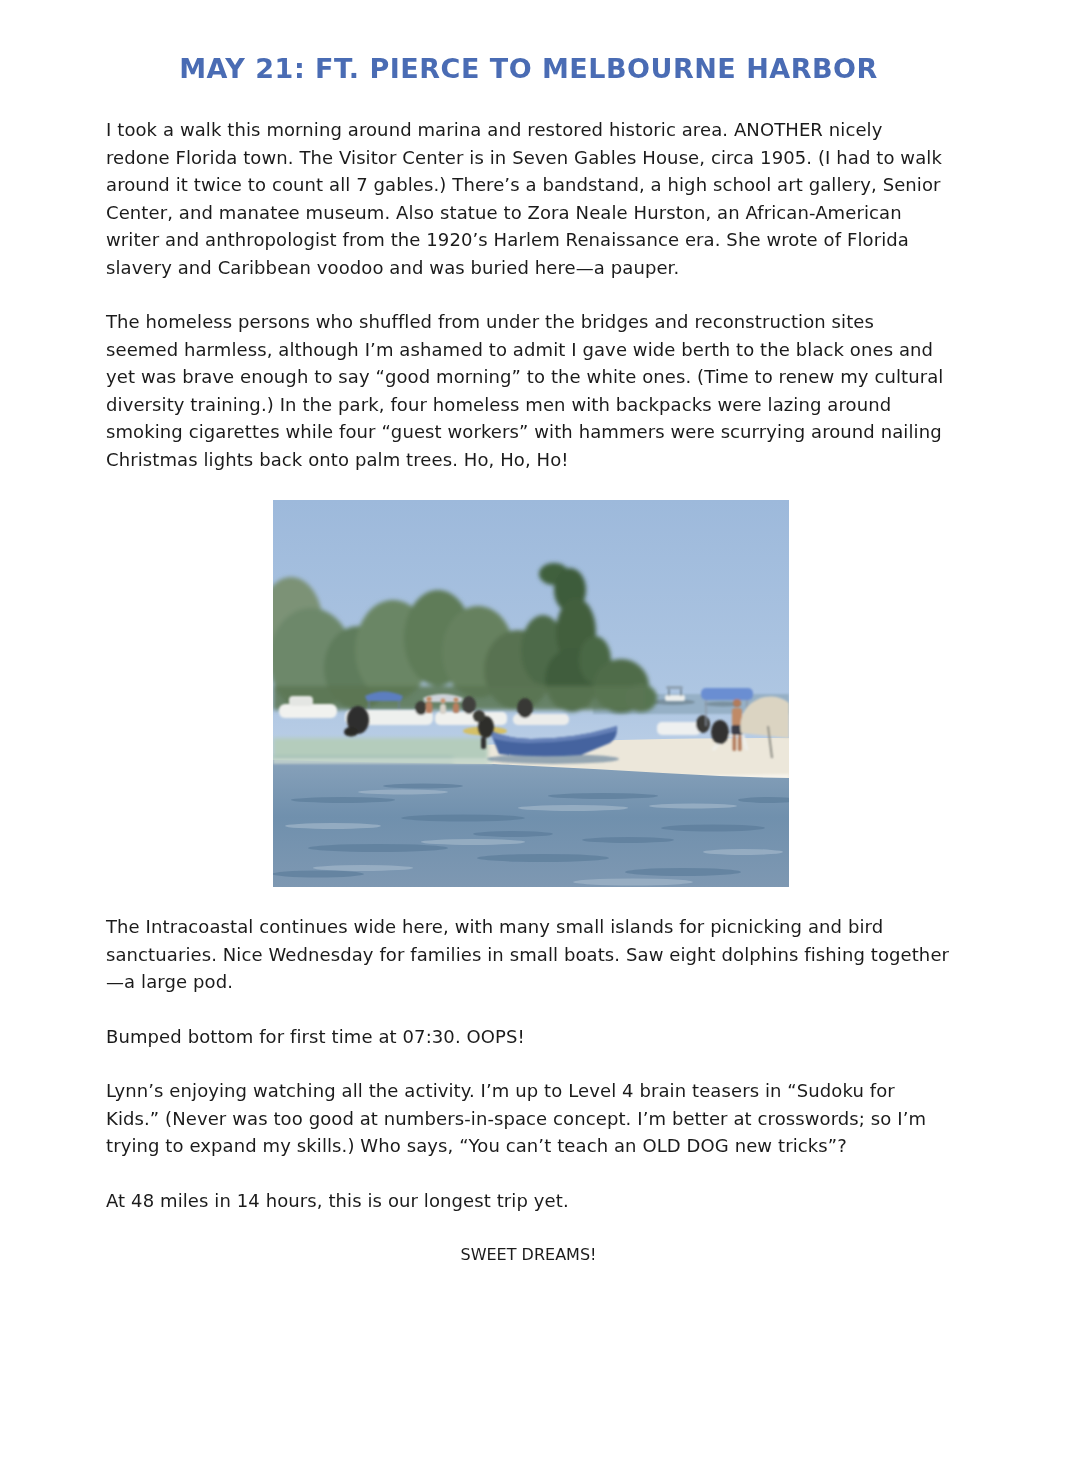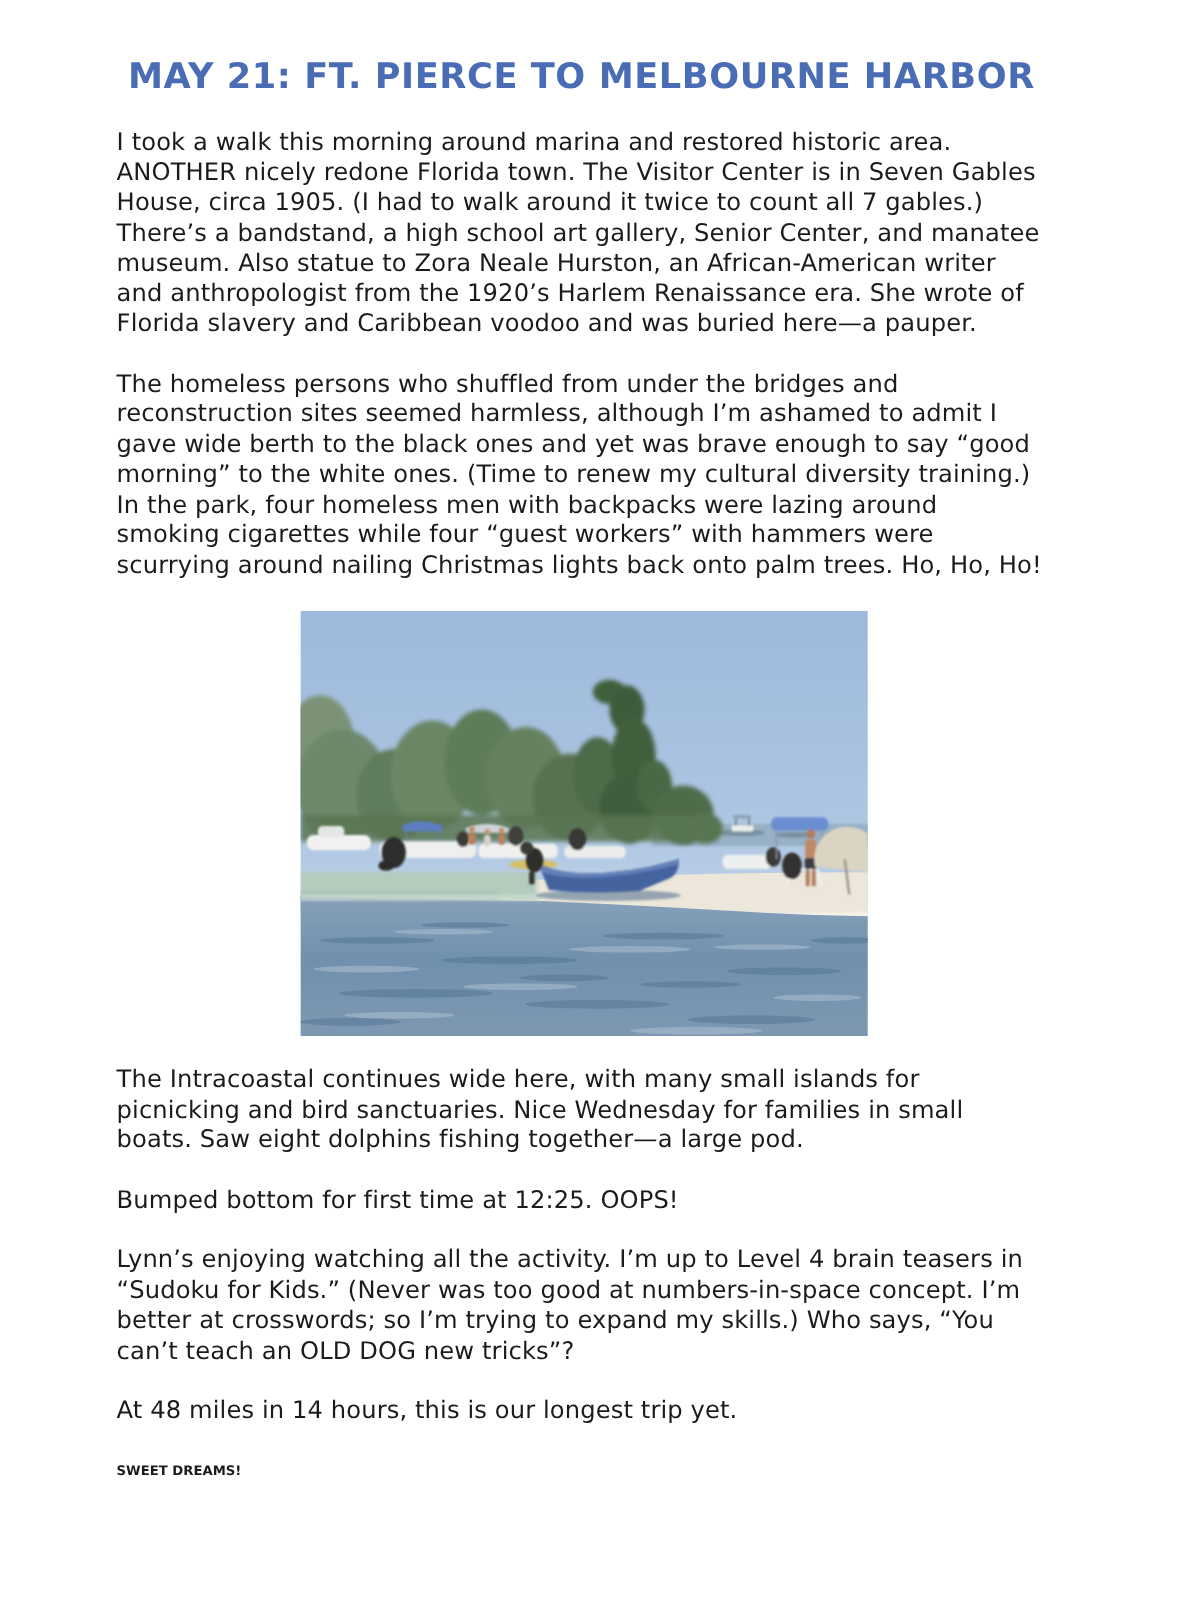--- a/index.html
+++ b/index.html
@@ -14,45 +14,46 @@
     overflow: hidden;
   }
   .content {
     position: absolute;
     top: 52px;
     left: 106px;
     width: 845px;
   }
   .doc-title {
     text-align: center;
-    font-size: 32px;
+    font-size: 27px;
     font-weight: bold;
     color: #4a6cb4;
     letter-spacing: 0.5px;
     line-height: 34px;
     margin-bottom: 30px;
   }
   .para {
-    font-size: 22px;
+    font-size: 18px;
     line-height: 27.5px;
     margin-bottom: 27px;
     letter-spacing: 0.1px;
   }
   .photo {
     display: block;
     width: 516px;
     height: 387px;
     margin: 26px 0 26px 167px;
     overflow: hidden;
   }
   .photo svg { display: block; width: 516px; height: 387px; }
   .closing {
-    font-size: 12px;
+    font-size: 16px;
     line-height: 27.5px;
-    font-weight: bold;
+    font-weight: normal;
+    text-align: center;
   }
 </style>
 </head>
 <body>
 
 <div class="page">
   <div class="content">
 
     <h1 class="doc-title">MAY 21: FT. PIERCE TO MELBOURNE HARBOR</h1>
 
@@ -214,21 +215,21 @@
           <ellipse cx="200" cy="342" rx="52" ry="3"></ellipse>
           <ellipse cx="360" cy="382" rx="60" ry="3.5"></ellipse>
           <ellipse cx="90" cy="368" rx="50" ry="3"></ellipse>
           <ellipse cx="470" cy="352" rx="40" ry="3"></ellipse>
         </g>
       </svg>
     </figure>
 
     <p class="para">The Intracoastal continues wide here, with many small islands for picnicking and bird sanctuaries. Nice Wednesday for families in small boats. Saw eight dolphins fishing together—a large pod.</p>
 
-    <p class="para">Bumped bottom for first time at 12:25. OOPS!</p>
+    <p class="para">Bumped bottom for first time at 07:30. OOPS!</p>
 
     <p class="para">Lynn’s enjoying watching all the activity. I’m up to Level 4 brain teasers in “Sudoku for Kids.” (Never was too good at numbers-in-space concept. I’m better at crosswords; so I’m trying to expand my skills.) Who says, “You can’t teach an OLD DOG new tricks”?</p>
 
     <p class="para">At 48 miles in 14 hours, this is our longest trip yet.</p>
 
 
     <p class="closing">SWEET DREAMS!</p>
 
   </div>
 </div>

